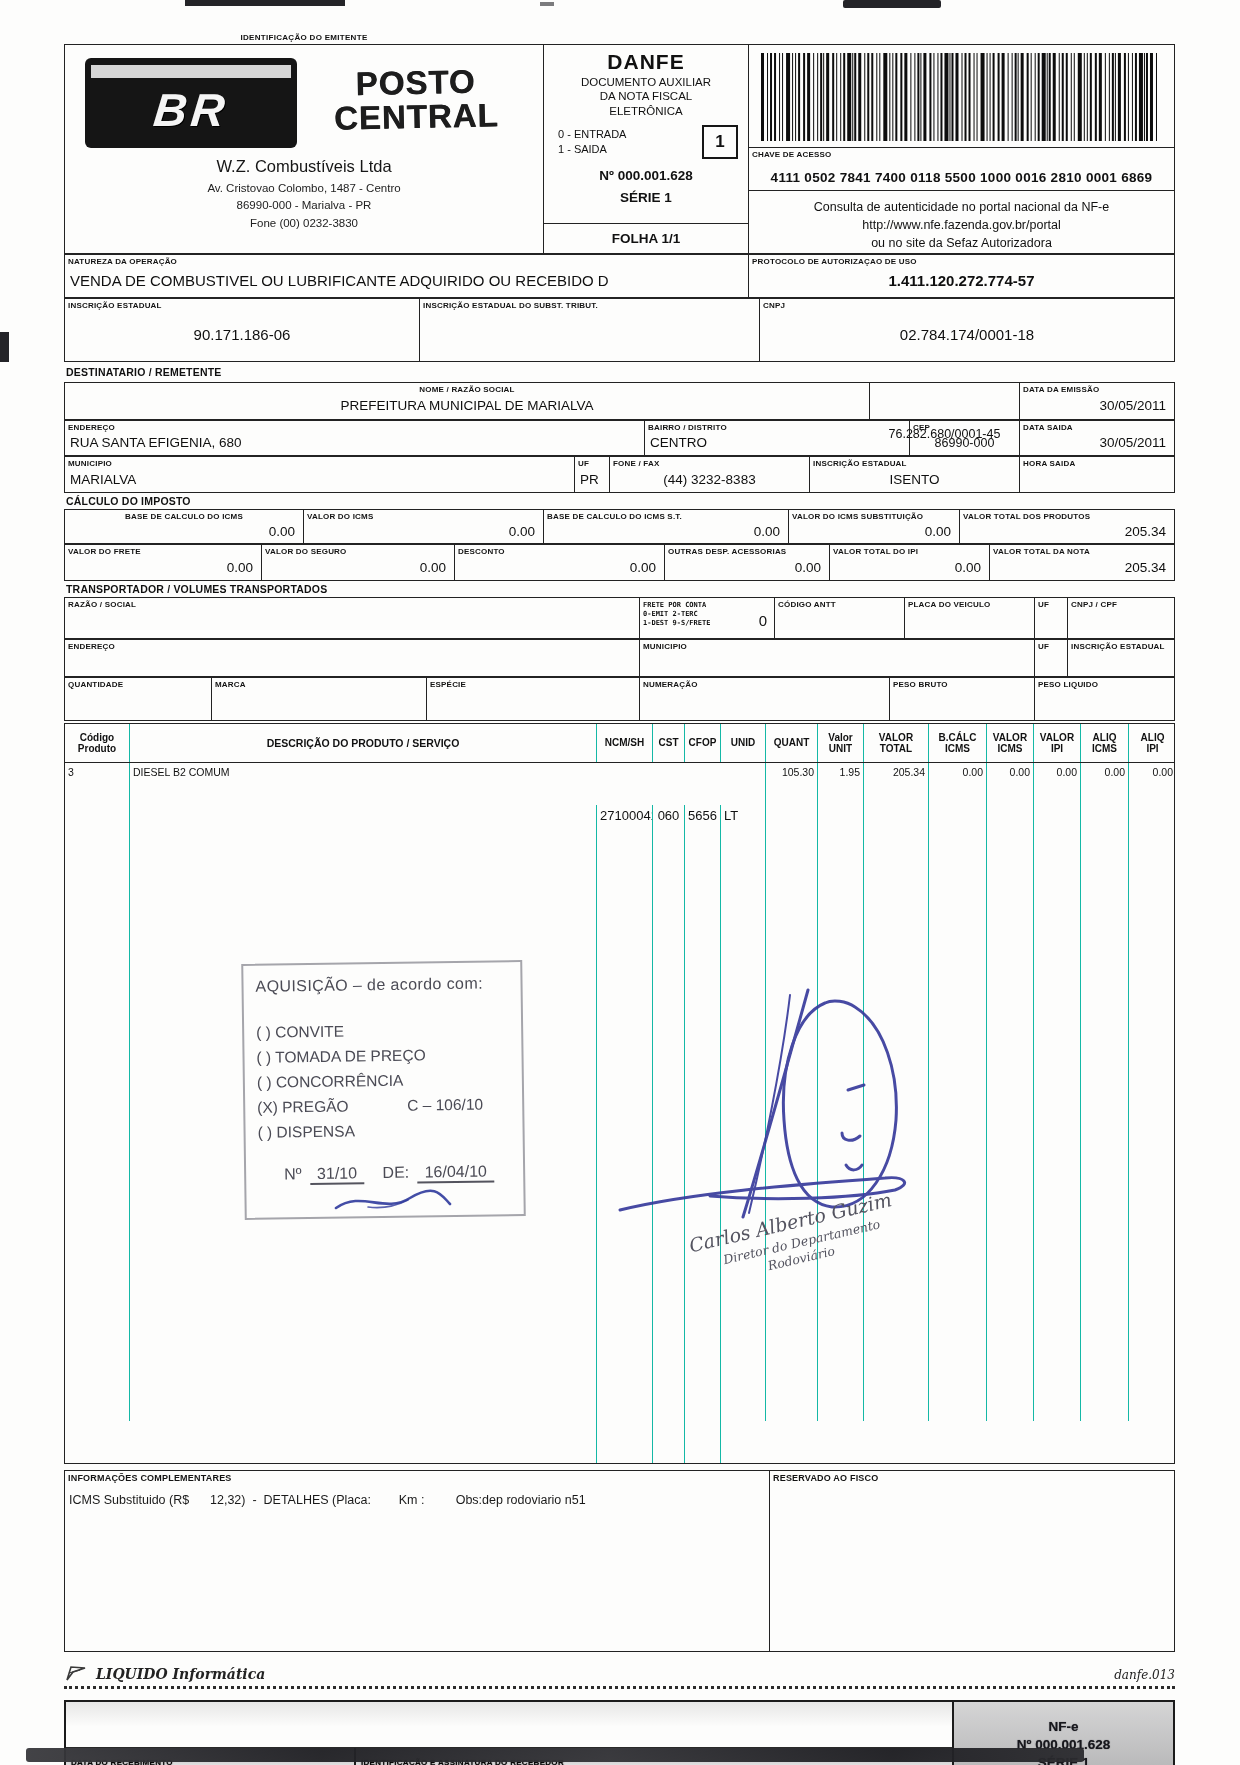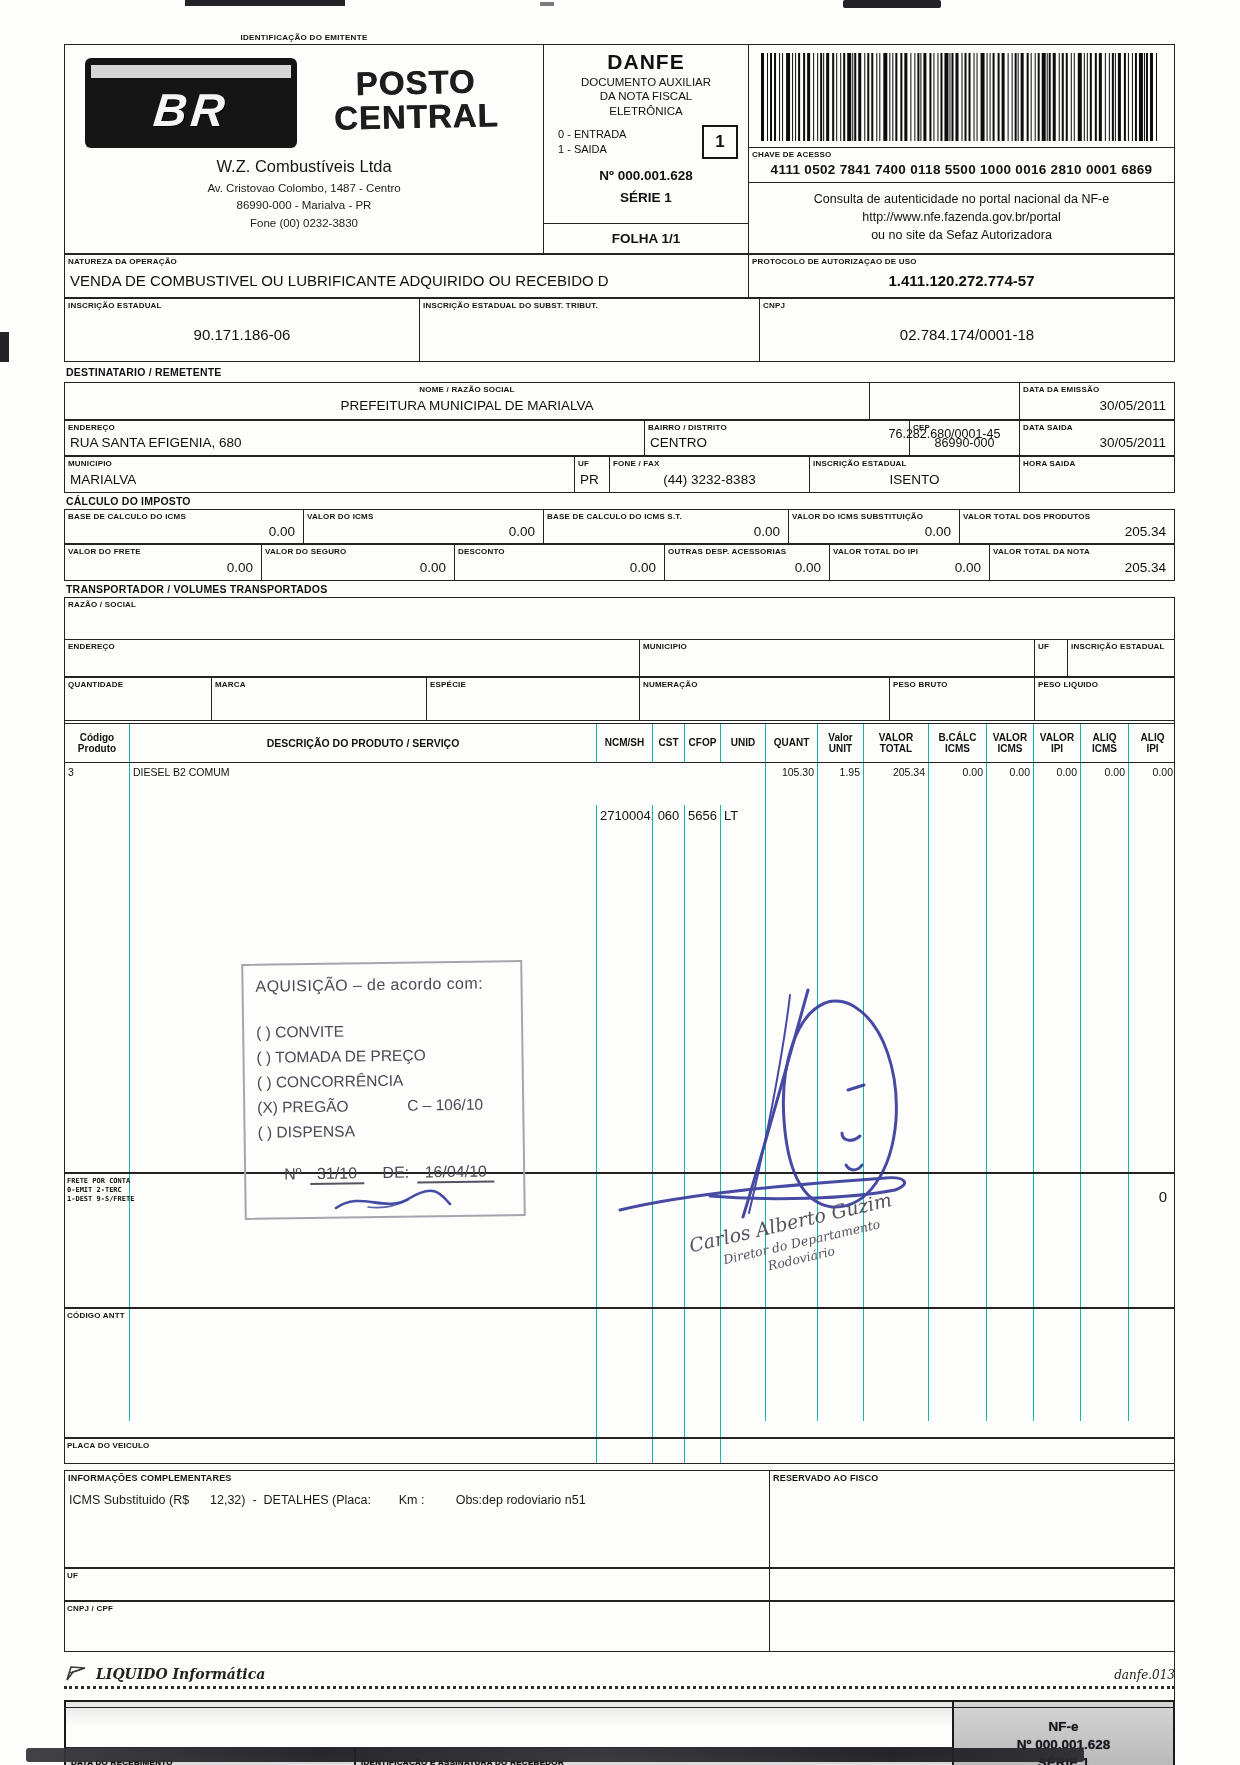--- a/index.html
+++ b/index.html
@@ -42,21 +42,21 @@
   .d-es-lines{font-size:11px;text-align:left;line-height:1.4;}
   .d-tipo{width:32px;height:30px;border:2px solid #161616;display:flex;align-items:center;justify-content:center;
         font-size:17px;font-weight:bold;}
   .d-num{font-weight:bold;font-size:13.5px;margin-top:9px;}
   .d-serie{font-weight:bold;font-size:13.5px;margin-top:7px;}
   .d-folha{font-weight:bold;font-size:13.5px;border-top:1px solid #232323;margin-top:auto;padding:7px 0;}
 
   .chave-cell{align-items:stretch;}
   .barcode{margin:8px 10px 0 10px;height:88px;width:calc(100% - 20px);}
   .chave-box{border-top:1px solid #232323;border-bottom:1px solid #232323;margin-top:6px;}
-  .chave-val{font-size:13.5px;font-weight:bold;text-align:center;padding:3px 0 5px 0;letter-spacing:.3px;}
+  .chave-val{font-size:13.5px;font-weight:bold;text-align:center;padding:3px 0 5px 0;letter-spacing:.3px;margin-top:8px;}
   .consulta{font-size:12.5px;text-align:center;line-height:1.45;padding-top:7px;}
 
   
   .frete-line{font-family:"DejaVu Sans Mono",monospace;font-size:7px;font-weight:bold;line-height:1.3;padding:0 3px;white-space:nowrap;}
   .frete-val{position:absolute;right:7px;top:14px;font-size:15px;}
 
   
   .prod{box-sizing:border-box;width:1111px;border:1px solid #232323;margin-top:2px;}
   .pgrid{display:grid;grid-template-columns:64px 467px 56px 32px 36px 45px 52px 46px 65px 58px 47px 47px 48px 48px;}
   .ph{border-bottom:1px solid #232323;}
@@ -367,21 +367,21 @@
       </div>
       <div class="fbox" style="flex:0 0 155px;">
         <div class="fl">HORA SAIDA</div>
         <div class="fv"></div>
       </div>
     </div>
 
     <div class="sect" style="height:16px;">CÁLCULO DO IMPOSTO</div>
 
     <div class="frow" style="height:35px;">
-      <div class="fbox" style="flex:0 0 240px;">
+      <div class="fbox" style="flex:0 0 240px;text-align:center;">
         <div class="fl">BASE DE CALCULO DO ICMS</div>
         <div class="fv r">0.00</div>
       </div>
       <div class="fbox" style="flex:0 0 240px;">
         <div class="fl">VALOR DO ICMS</div>
         <div class="fv r">0.00</div>
       </div>
       <div class="fbox" style="flex:0 0 245px;">
         <div class="fl">BASE DE CALCULO DO ICMS S.T.</div>
         <div class="fv r">0.00</div>
@@ -418,21 +418,21 @@
         <div class="fv r">0.00</div>
       </div>
       <div class="fbox" style="flex:0 0 185px;">
         <div class="fl">VALOR TOTAL DA NOTA</div>
         <div class="fv r">205.34</div>
       </div>
     </div>
 
     <div class="sect" style="height:16px;">TRANSPORTADOR / VOLUMES TRANSPORTADOS</div>
 
-    <div class="frow" style="height:42px;flex-direction:column;">
+    <div class="frow" style="height:42px;">
       <div class="fbox" style="flex:0 0 576px;">
         <div class="fl">RAZÃO / SOCIAL</div>
         <div class="fv"></div>
       </div>
       <div class="fbox" style="flex:0 0 135px;">
         <div class="frete-line" style="padding-top:3px;">FRETE POR CONTA</div>
         <div class="frete-line">0-EMIT 2-TERC</div>
         <div class="frete-line">1-DEST 9-S/FRETE</div>
         <div class="frete-val">0</div>
       </div>

